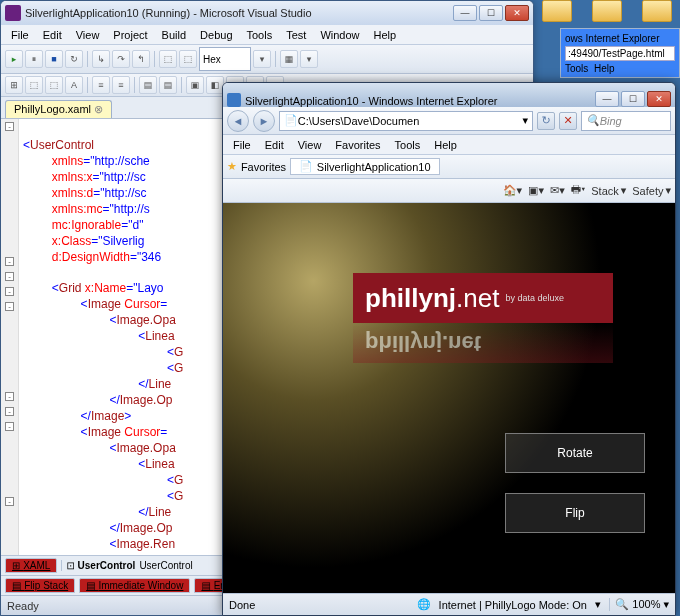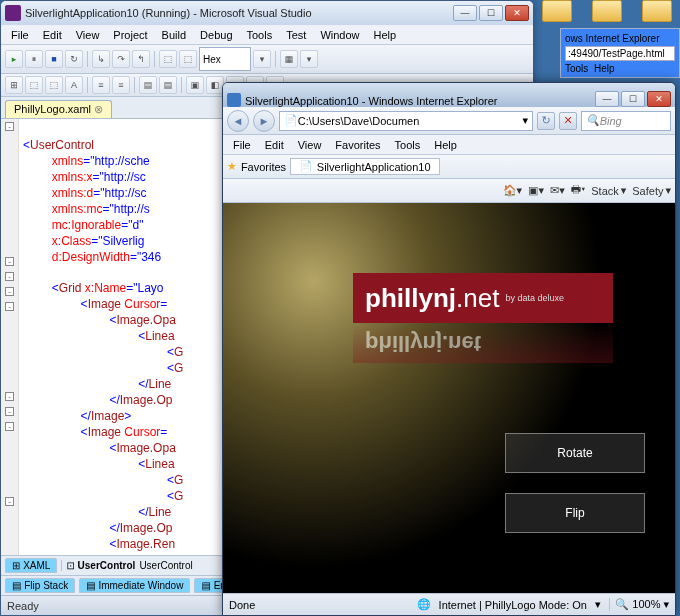--- a/index.html
+++ b/index.html
@@ -27,21 +27,21 @@
 
 .editor { flex: 1; background: #fff; font-family: "Consolas","Courier New",monospace; font-size: 12px; line-height: 15px; padding: 4px 0 4px 22px; position: relative; overflow: hidden; white-space: pre; color: #000;}
 .gutter { position: absolute; left: 0; top: 0; width: 18px; height: 100%; background: #f0f0f0; border-right: 1px solid #ddd;}
 .fold { position:absolute; left:4px; width:9px; height:9px; border:1px solid #888; background:#fff; font-size:8px; line-height:7px; text-align:center; color:#555;}
 .xml-tag { color: #a31515; }
 .xml-attr { color: #ff0000; }
 .xml-val { color: #0000ff; }
 .xml-ns { color: #ff0000; }
 
 .bottom-tabs { height: 20px; background: #e6ecf4; border-top: 1px solid #b6c4d8; display: flex; align-items: center; font-size: 10px; padding: 0 4px; gap:4px;}
-.bt-tab { background:#7dd3fc; border:1px solid #b6c4d8; padding:1px 6px; border-radius:2px 2px 0 0;}
+.bt-tab { background:#b91c1c; border:1px solid #b6c4d8; padding:1px 6px; border-radius:2px 2px 0 0;text-decoration:underline;}
 .panel-tabs { height: 20px; background: #e6ecf4; border-top: 1px solid #b6c4d8; display: flex; align-items: center; font-size: 10px; padding: 0 4px; gap:4px;}
 .statusbar { height: 20px; background: linear-gradient(to bottom,#e3e9f2,#cdd7e6); border-top: 1px solid #b0bed2; font-size: 11px; display:flex; align-items:center; padding:0 6px; color:#333;}
 
 
 .ie-window { position: absolute; left: 222px; top: 82px; width: 454px; height: 534px; background: #fff; border: 1px solid #2a3d5a; border-radius: 6px 6px 0 0; overflow: hidden; display: flex; flex-direction: column; box-shadow: 0 0 12px rgba(0,0,0,.5);}
 .ie-titlebar { height: 24px; background: linear-gradient(to bottom,#d6e2f0,#a7bdd9); display: flex; align-items: flex-end; padding: 0 4px; font-size: 11px;}
 .ie-titlebar .icon { width:14px;height:14px;background:#3a78c4;border-radius:2px;margin-right:4px;}
 .ie-nav { height: 28px; background: linear-gradient(to bottom,#f4f7fb,#dee6f1); border-bottom:1px solid #b6c4d8; display:flex; align-items:center; padding:0 4px; gap:4px;}
 .nav-btn { width:22px; height:22px; border-radius:11px; background: linear-gradient(to bottom,#eef3f9,#cdd9e9); border:1px solid #a3b5cc; display:flex;align-items:center;justify-content:center;font-size:11px;color:#5a7aa8;}
 .addr { flex:1; height:20px; background:#fff; border:1px solid #9fb1cc; font-size:11px; padding:0 4px; display:flex;align-items:center; overflow:hidden;}

